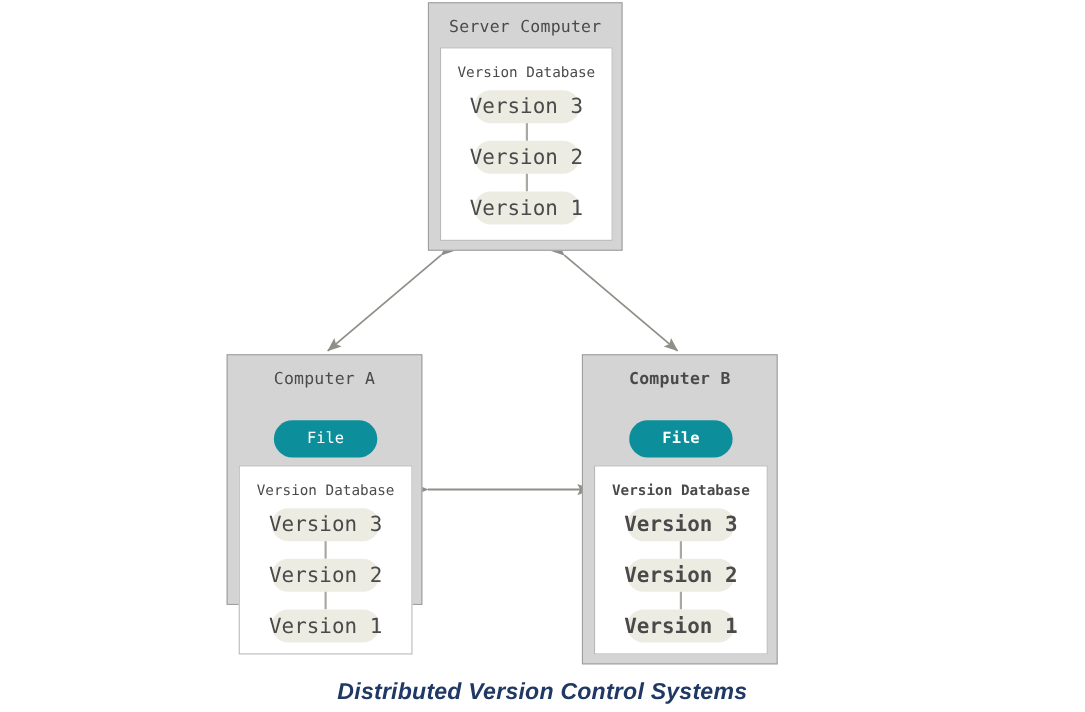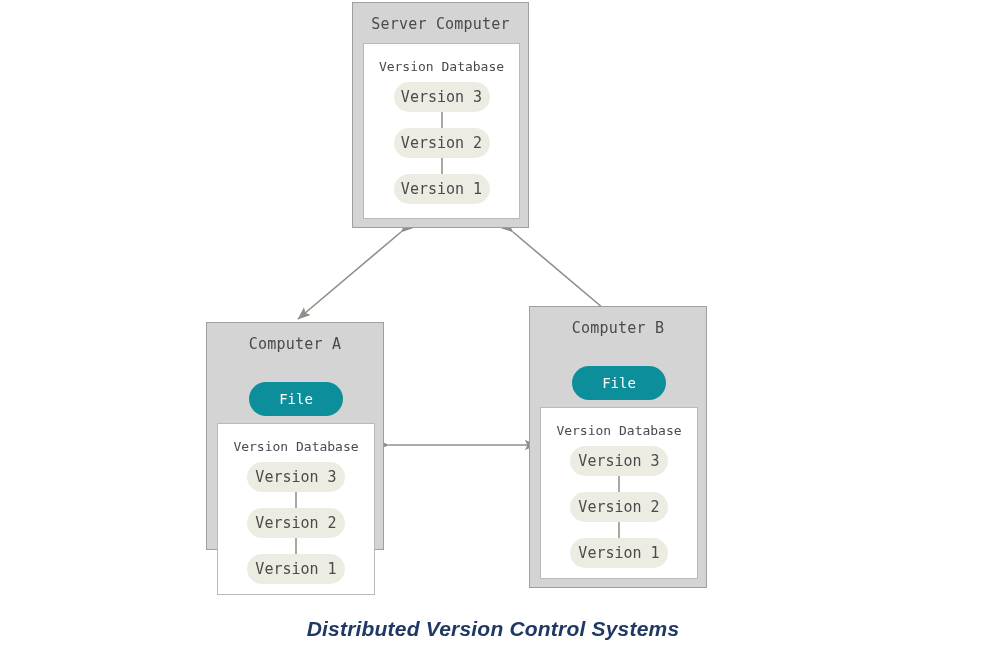--- a/index.html
+++ b/index.html
@@ -65,21 +65,21 @@
     position: absolute;
     left: 0;
     right: 0;
     display: flex;
     flex-direction: column;
     align-items: center;
   }
   .pill {
     background: #edece3;
     color: #4a4a4a;
-    font-size: 15px;
+    font-size: 19px;
     border-radius: 999px;
     display: flex;
     align-items: center;
     justify-content: center;
     box-sizing: border-box;
     white-space: nowrap;
   }
   .connector {
     width: 2px;
     background: #a9a9a3;
@@ -129,21 +129,21 @@
 
     <line x1="513" y1="232" x2="616" y2="319" stroke="#8f8f88" stroke-width="1.6" marker-start="url(#ah)" marker-end="url(#ah)"></line>
 
     <line x1="389" y1="445" x2="537" y2="445" stroke="#8f8f88" stroke-width="1.6" marker-start="url(#ah)" marker-end="url(#ah)"></line>
 
     <line x1="295" y1="422" x2="295" y2="398" stroke="#8f8f88" stroke-width="1.8" marker-end="url(#ah)"></line>
 
     <line x1="617" y1="422" x2="617" y2="398" stroke="#8f8f88" stroke-width="1.8" marker-end="url(#ah)"></line>
   </svg>
 
-  <div class="machine" style="left:352px; top:2px; width:177px; height:226px;">
+  <div class="machine" style="left:389px; top:2px; width:177px; height:226px;">
     <div class="machine-title" style="margin-top:14px;">Server Computer</div>
 
     <div class="vdb" style="left:10px; top:40px; width:157px; height:176px;">
       <div class="vdb-title" style="margin-top:16px;">Version Database</div>
 
       <div class="pill-stack" style="top:38px;">
         <div class="pill" style="width:96px; height:30px;">Version 3</div>
         <div class="connector" style="height:16px;"></div>
         <div class="pill" style="width:96px; height:30px;">Version 2</div>
         <div class="connector" style="height:16px;"></div>
@@ -163,21 +163,21 @@
       <div class="pill-stack" style="top:38px;">
         <div class="pill" style="width:98px; height:30px;">Version 3</div>
         <div class="connector" style="height:16px;"></div>
         <div class="pill" style="width:98px; height:30px;">Version 2</div>
         <div class="connector" style="height:16px;"></div>
         <div class="pill" style="width:98px; height:30px;">Version 1</div>
       </div>
     </div>
   </div>
 
-  <div class="machine" style="left:529px; top:306px; width:178px; height:282px;">
+  <div class="machine" style="left:529px; top:322px; width:178px; height:282px;font-weight:bold;">
     <div class="machine-title" style="margin-top:14px;">Computer B</div>
 
     <div class="file-pill" style="left:42px; top:39px; width:94px; height:34px;">File</div>
 
     <div class="vdb" style="left:10px; top:100px; width:158px; height:172px;">
       <div class="vdb-title" style="margin-top:16px;">Version Database</div>
 
       <div class="pill-stack" style="top:38px;">
         <div class="pill" style="width:98px; height:30px;">Version 3</div>
         <div class="connector" style="height:16px;"></div>

